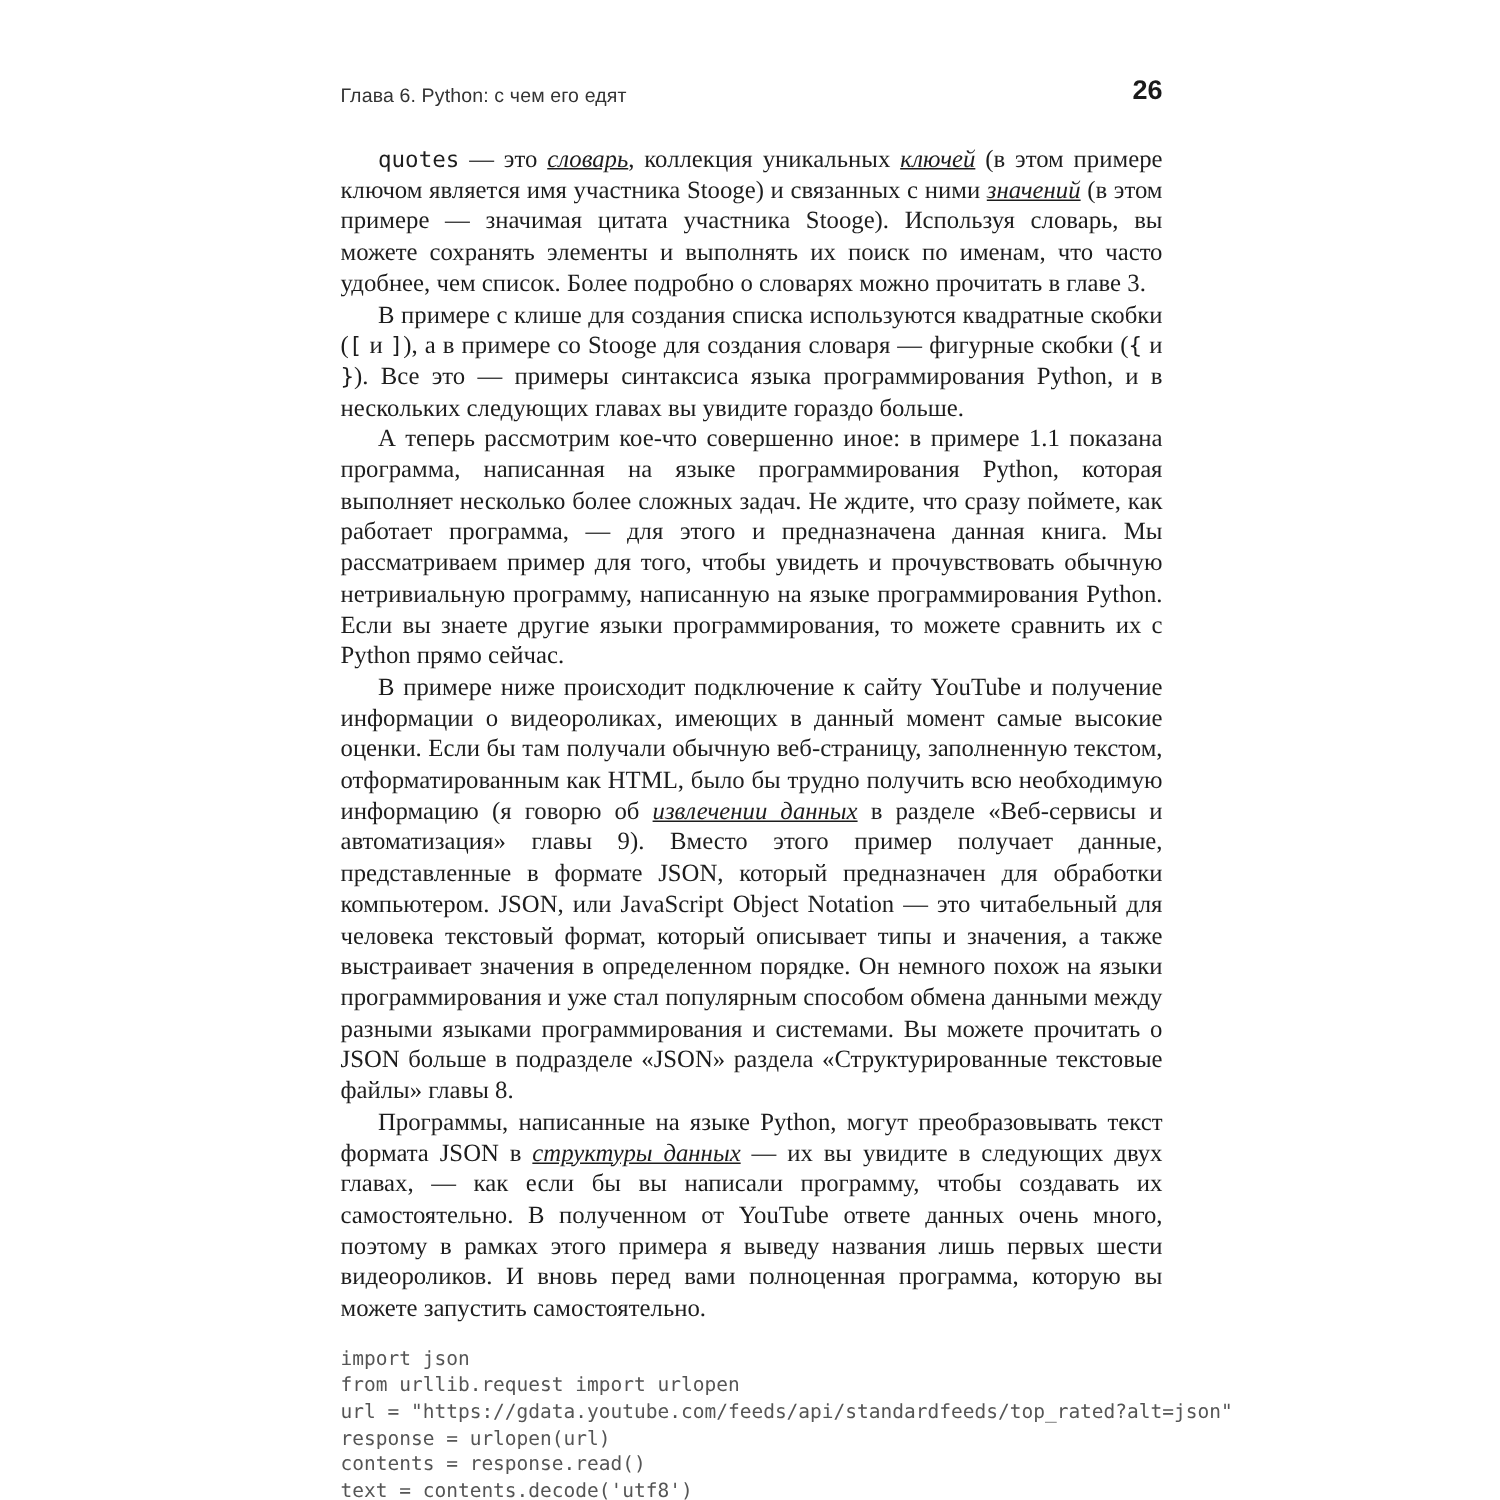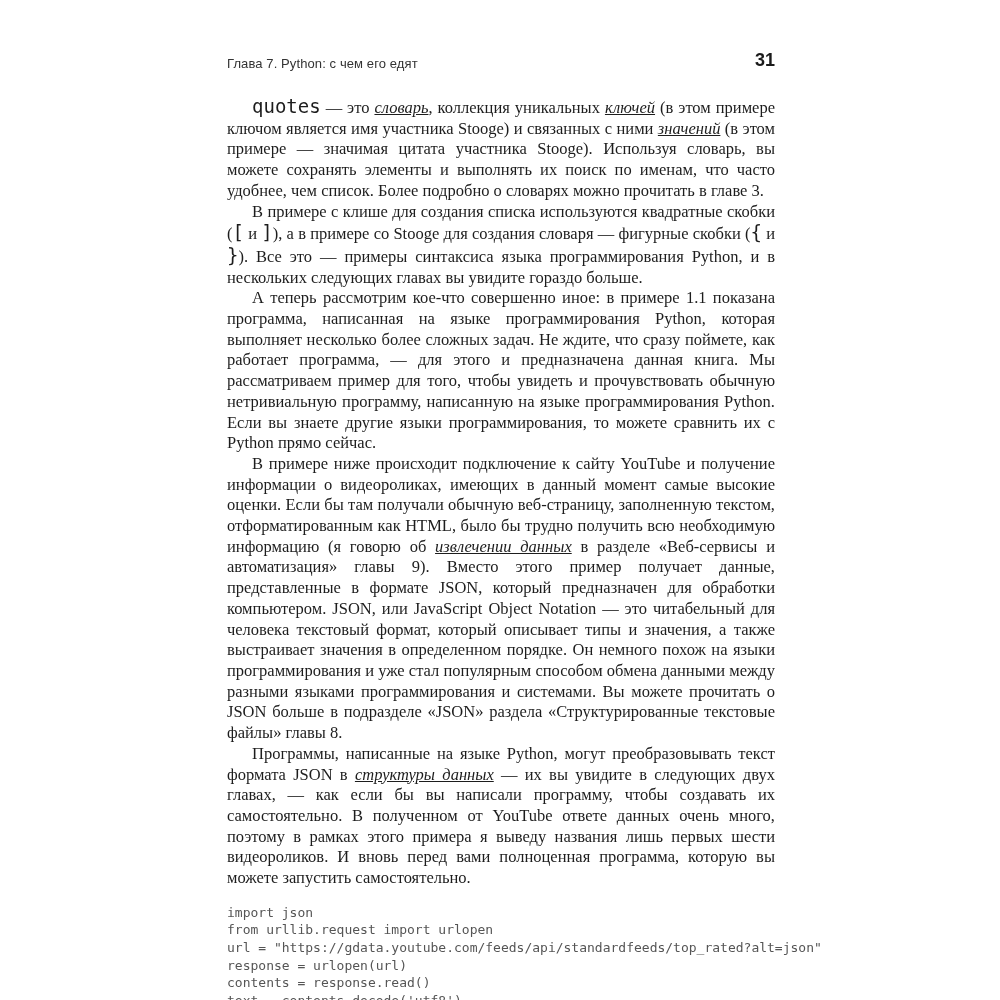--- a/index.html
+++ b/index.html
@@ -49,39 +49,39 @@
     color: #1d1d1d;
     text-align: justify;
     text-indent: 25px;
   }
   .run-i {
     font-style: italic;
     text-decoration: underline;
   }
   .run-m {
     font-family: "DejaVu Sans Mono", monospace;
-    font-size: 19px;
+    font-size: 15px;
   }
   pre.code-block {
     margin: 15px 0 0 0;
     font-family: "DejaVu Sans Mono", monospace;
     font-size: 13px;
     line-height: 17.6px;
     color: #555555;
     white-space: pre;
   }
 </style>
 </head>
 <body>
 
 <div class="page">
 
   <header class="page-header">
-    <span class="chapter-title">Глава 7. Python: с чем его едят</span>
-    <span class="page-number">31</span>
+    <span class="chapter-title">Глава 6. Python: с чем его едят</span>
+    <span class="page-number">26</span>
   </header>
 
   <main class="content">
     <p class="body-par"><span class="run-m">quotes</span><span> — это </span><span class="run-i">словарь</span><span>, коллекция уникальных </span><span class="run-i">ключей</span><span> (в этом примере ключом является имя участника Stooge) и связанных с ними </span><span class="run-i">значений</span><span> (в этом примере — значимая цитата участника Stooge). Используя словарь, вы можете сохранять элементы и выполнять их поиск по именам, что часто удобнее, чем список. Более подробно о словарях можно прочитать в главе 3.</span></p>
     <p class="body-par"><span>В примере с клише для создания списка используются квадратные скобки (</span><span class="run-m">[</span><span> и </span><span class="run-m">]</span><span>), а в примере со Stooge для создания словаря — фигурные скобки (</span><span class="run-m">{</span><span> и </span><span class="run-m">}</span><span>). Все это — примеры синтаксиса языка программирования Python, и в нескольких следующих главах вы увидите гораздо больше.</span></p>
     <p class="body-par"><span>А теперь рассмотрим кое-что совершенно иное: в примере 1.1 показана программа, написанная на языке программирования Python, которая выполняет несколько более сложных задач. Не ждите, что сразу поймете, как работает программа, — для этого и предназначена данная книга. Мы рассматриваем пример для того, чтобы увидеть и прочувствовать обычную нетривиальную программу, написанную на языке программирования Python. Если вы знаете другие языки программирования, то можете сравнить их с Python прямо сейчас.</span></p>
     <p class="body-par"><span>В примере ниже происходит подключение к сайту YouTube и получение информации о видеороликах, имеющих в данный момент самые высокие оценки. Если бы там получали обычную веб-страницу, заполненную текстом, отформатированным как HTML, было бы трудно получить всю необходимую информацию (я говорю об </span><span class="run-i">извлечении данных</span><span> в разделе «Веб-сервисы и автоматизация» главы 9). Вместо этого пример получает данные, представленные в формате JSON, который предназначен для обработки компьютером. JSON, или JavaScript Object Notation — это читабельный для человека текстовый формат, который описывает типы и значения, а также выстраивает значения в определенном порядке. Он немного похож на языки программирования и уже стал популярным способом обмена данными между разными языками программирования и системами. Вы можете прочитать о JSON больше в подразделе «JSON» раздела «Структурированные текстовые файлы» главы 8.</span></p>
     <p class="body-par"><span>Программы, написанные на языке Python, могут преобразовывать текст формата JSON в </span><span class="run-i">структуры данных</span><span> — их вы увидите в следующих двух главах, — как если бы вы написали программу, чтобы создавать их самостоятельно. В полученном от YouTube ответе данных очень много, поэтому в рамках этого примера я выведу названия лишь первых шести видеороликов. И вновь перед вами полноценная программа, которую вы можете запустить самостоятельно.</span></p>
     <pre class="code-block">import json
 from urllib.request import urlopen

